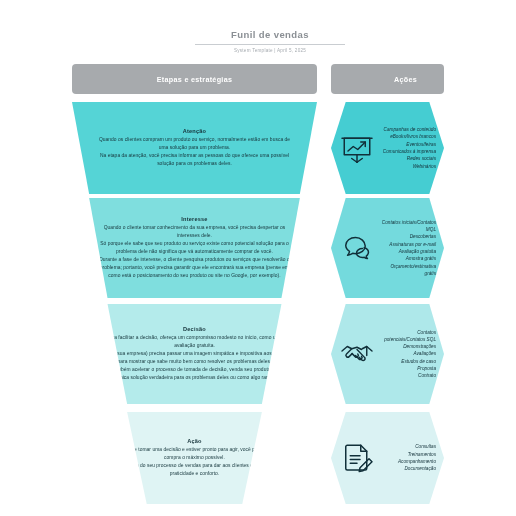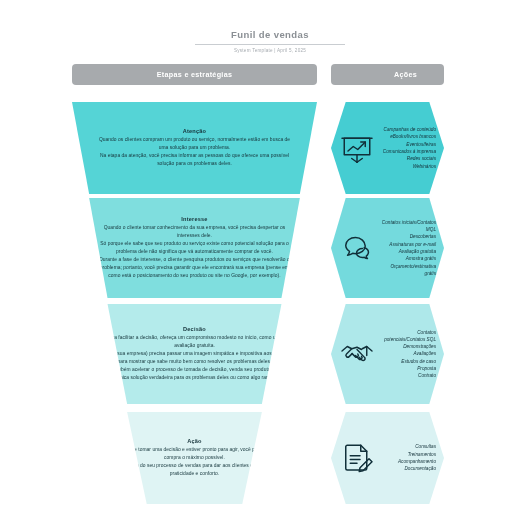--- a/index.html
+++ b/index.html
@@ -16,21 +16,21 @@
   .doc-title {
     font-size: 9.5px; font-weight: 600; color: #8a8f94;
     letter-spacing: .4px; padding-bottom: 4px;
     display: inline-block;
   }
   .title-rule { width: 150px; height: 1px; background: #c9cdd1; margin: 0 auto 3px; }
   .doc-sub { font-size: 4.6px; color: #a7acb1; letter-spacing: .25px; }
 
   
   .col-head {
-    position: absolute; height: 21px; border-radius: 4px;
+    position: absolute; height: 30px; border-radius: 4px;
     background: #a7aaad; color: #ffffff;
     display: flex; align-items: center; justify-content: center;
     font-size: 7.2px; font-weight: 700; letter-spacing: .3px;
   }
   .col-head.left  { left: 72px;  top: 64px; width: 245px; }
   .col-head.right { left: 331px; top: 64px; width: 113px; }
 
   
   .row { position: absolute; left: 0; width: 516px; }
   .row-1 { top: 102px;  height: 92px; }

